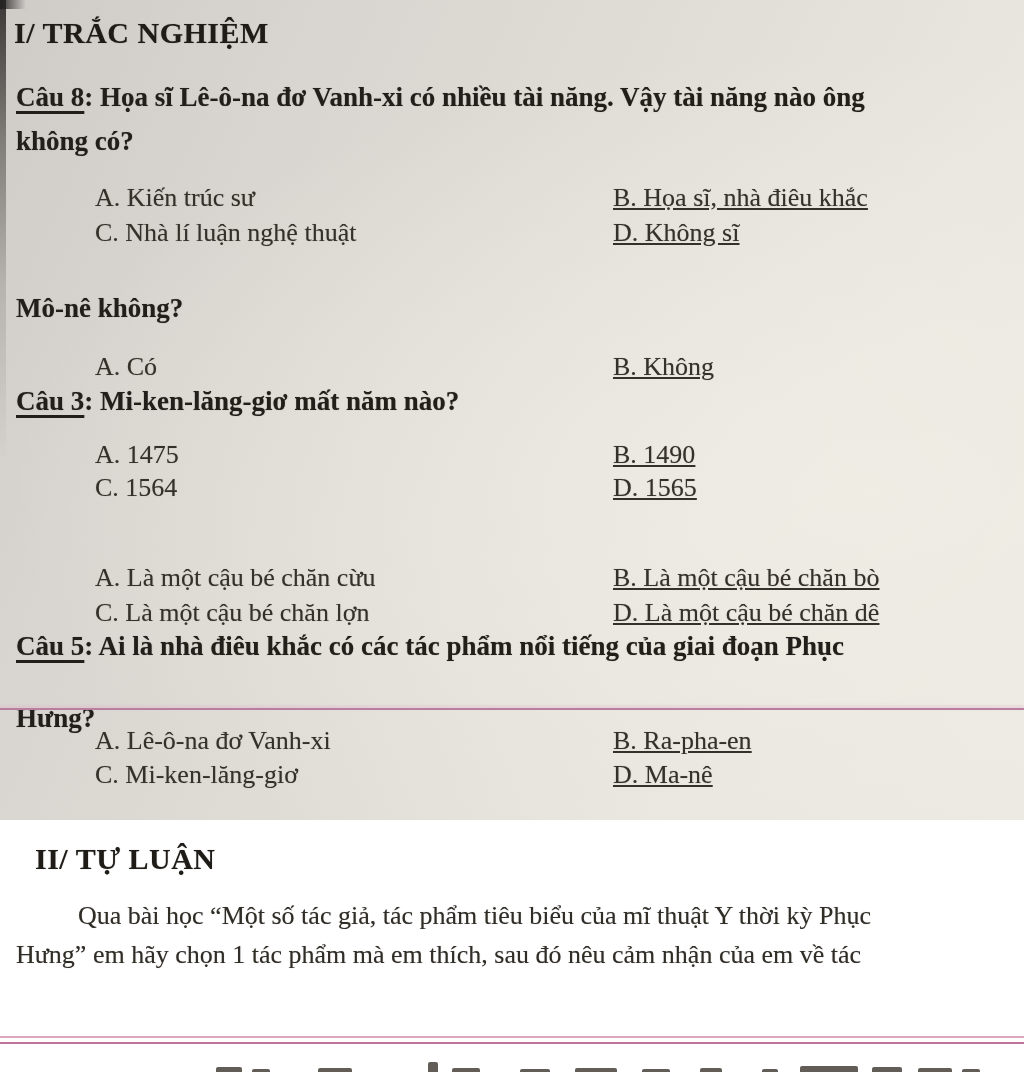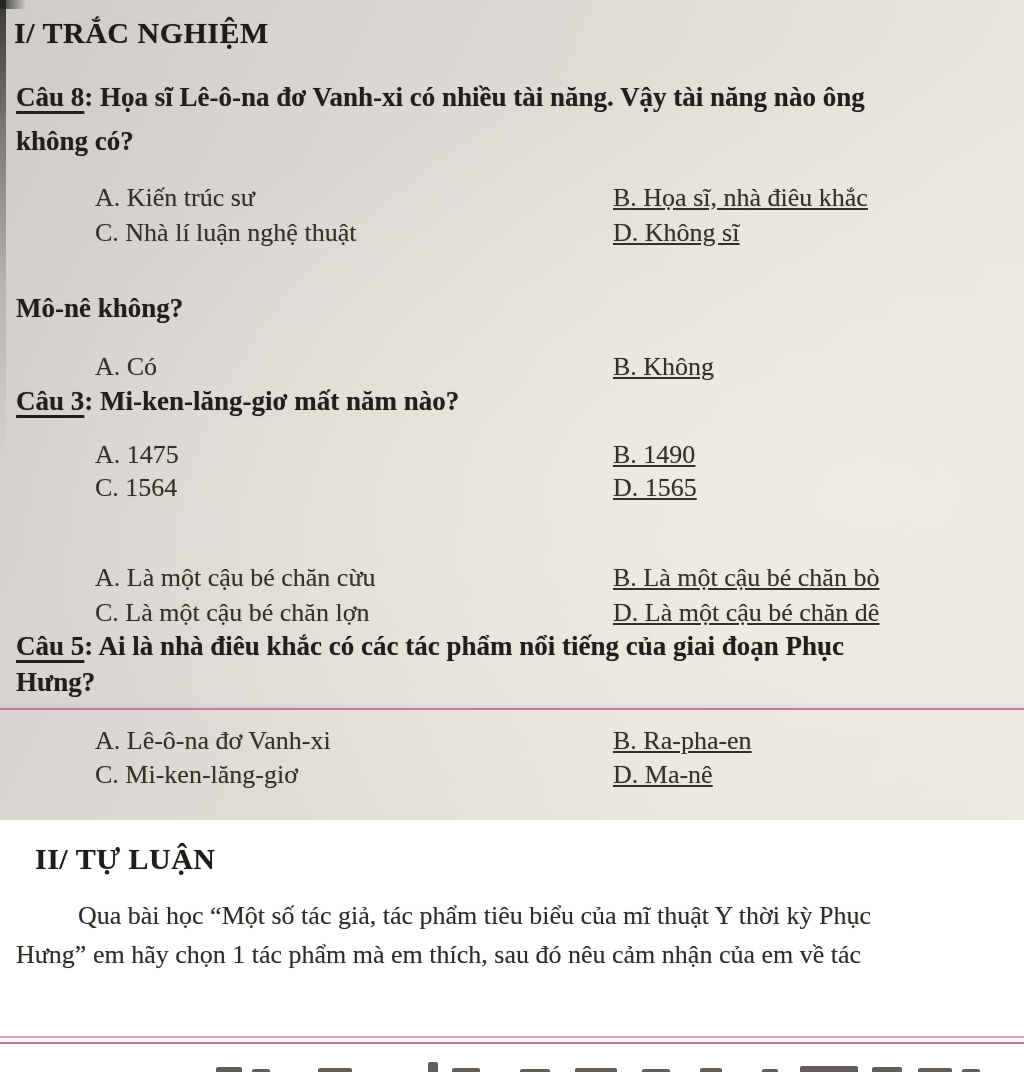--- a/index.html
+++ b/index.html
@@ -92,21 +92,21 @@
   <div class="line opt optrow" style="top:563px">
     <span class="optL">A. Là một cậu bé chăn cừu</span>
     <span class="optR">B. Là một cậu bé chăn bò</span>
   </div>
   <div class="line opt optrow" style="top:598px">
     <span class="optL">C. Là một cậu bé chăn lợn</span>
     <span class="optR">D. Là một cậu bé chăn dê</span>
   </div>
 
   <div class="line q" style="left:16px;top:631px"><span class="qlabel">Câu 5</span><span>: Ai là nhà điêu khắc có các tác phẩm nổi tiếng của giai đoạn Phục</span></div>
-  <div class="line q" style="left:16px;top:667px">Hưng?</div>
+  <div class="line q" style="left:16px;top:703px">Hưng?</div>
 
   <div class="rule rule-mid"></div>
 
   <div class="line opt optrow" style="top:726px">
     <span class="optL">A. Lê-ô-na đơ Vanh-xi</span>
     <span class="optR">B. Ra-pha-en</span>
   </div>
   <div class="line opt optrow" style="top:760px">
     <span class="optL">C. Mi-ken-lăng-giơ</span>
     <span class="optR">D. Ma-nê</span>

